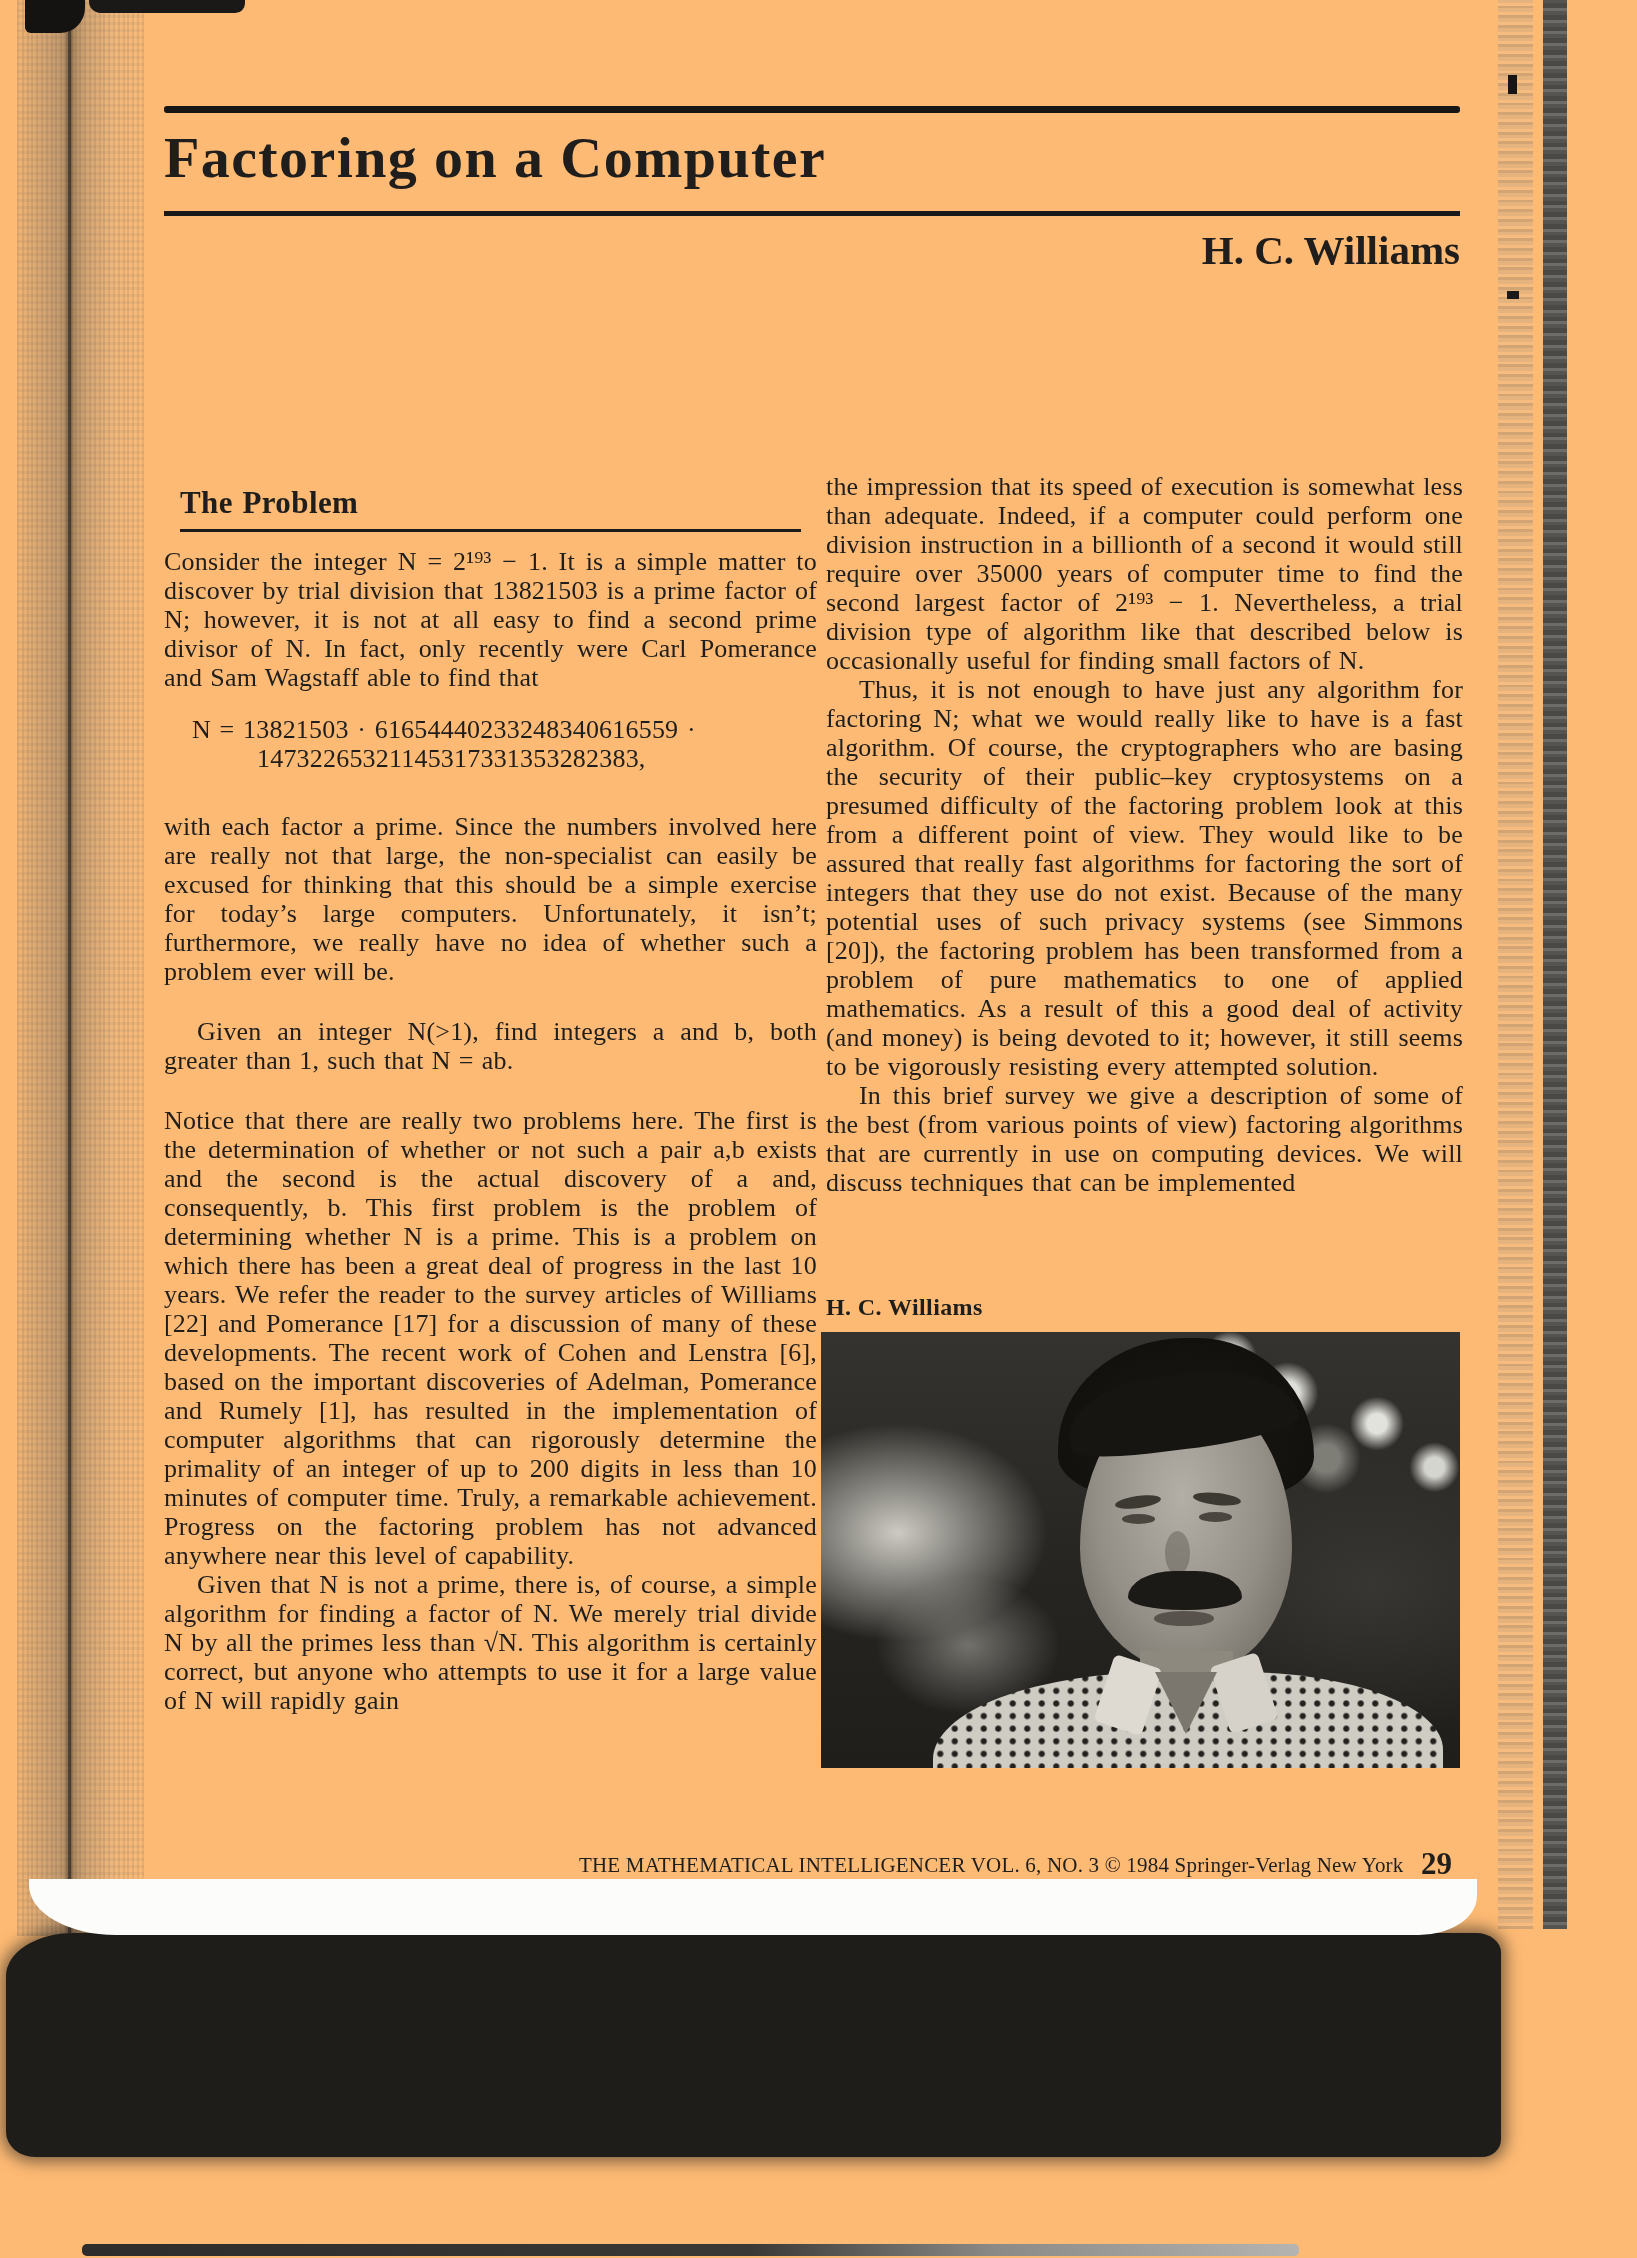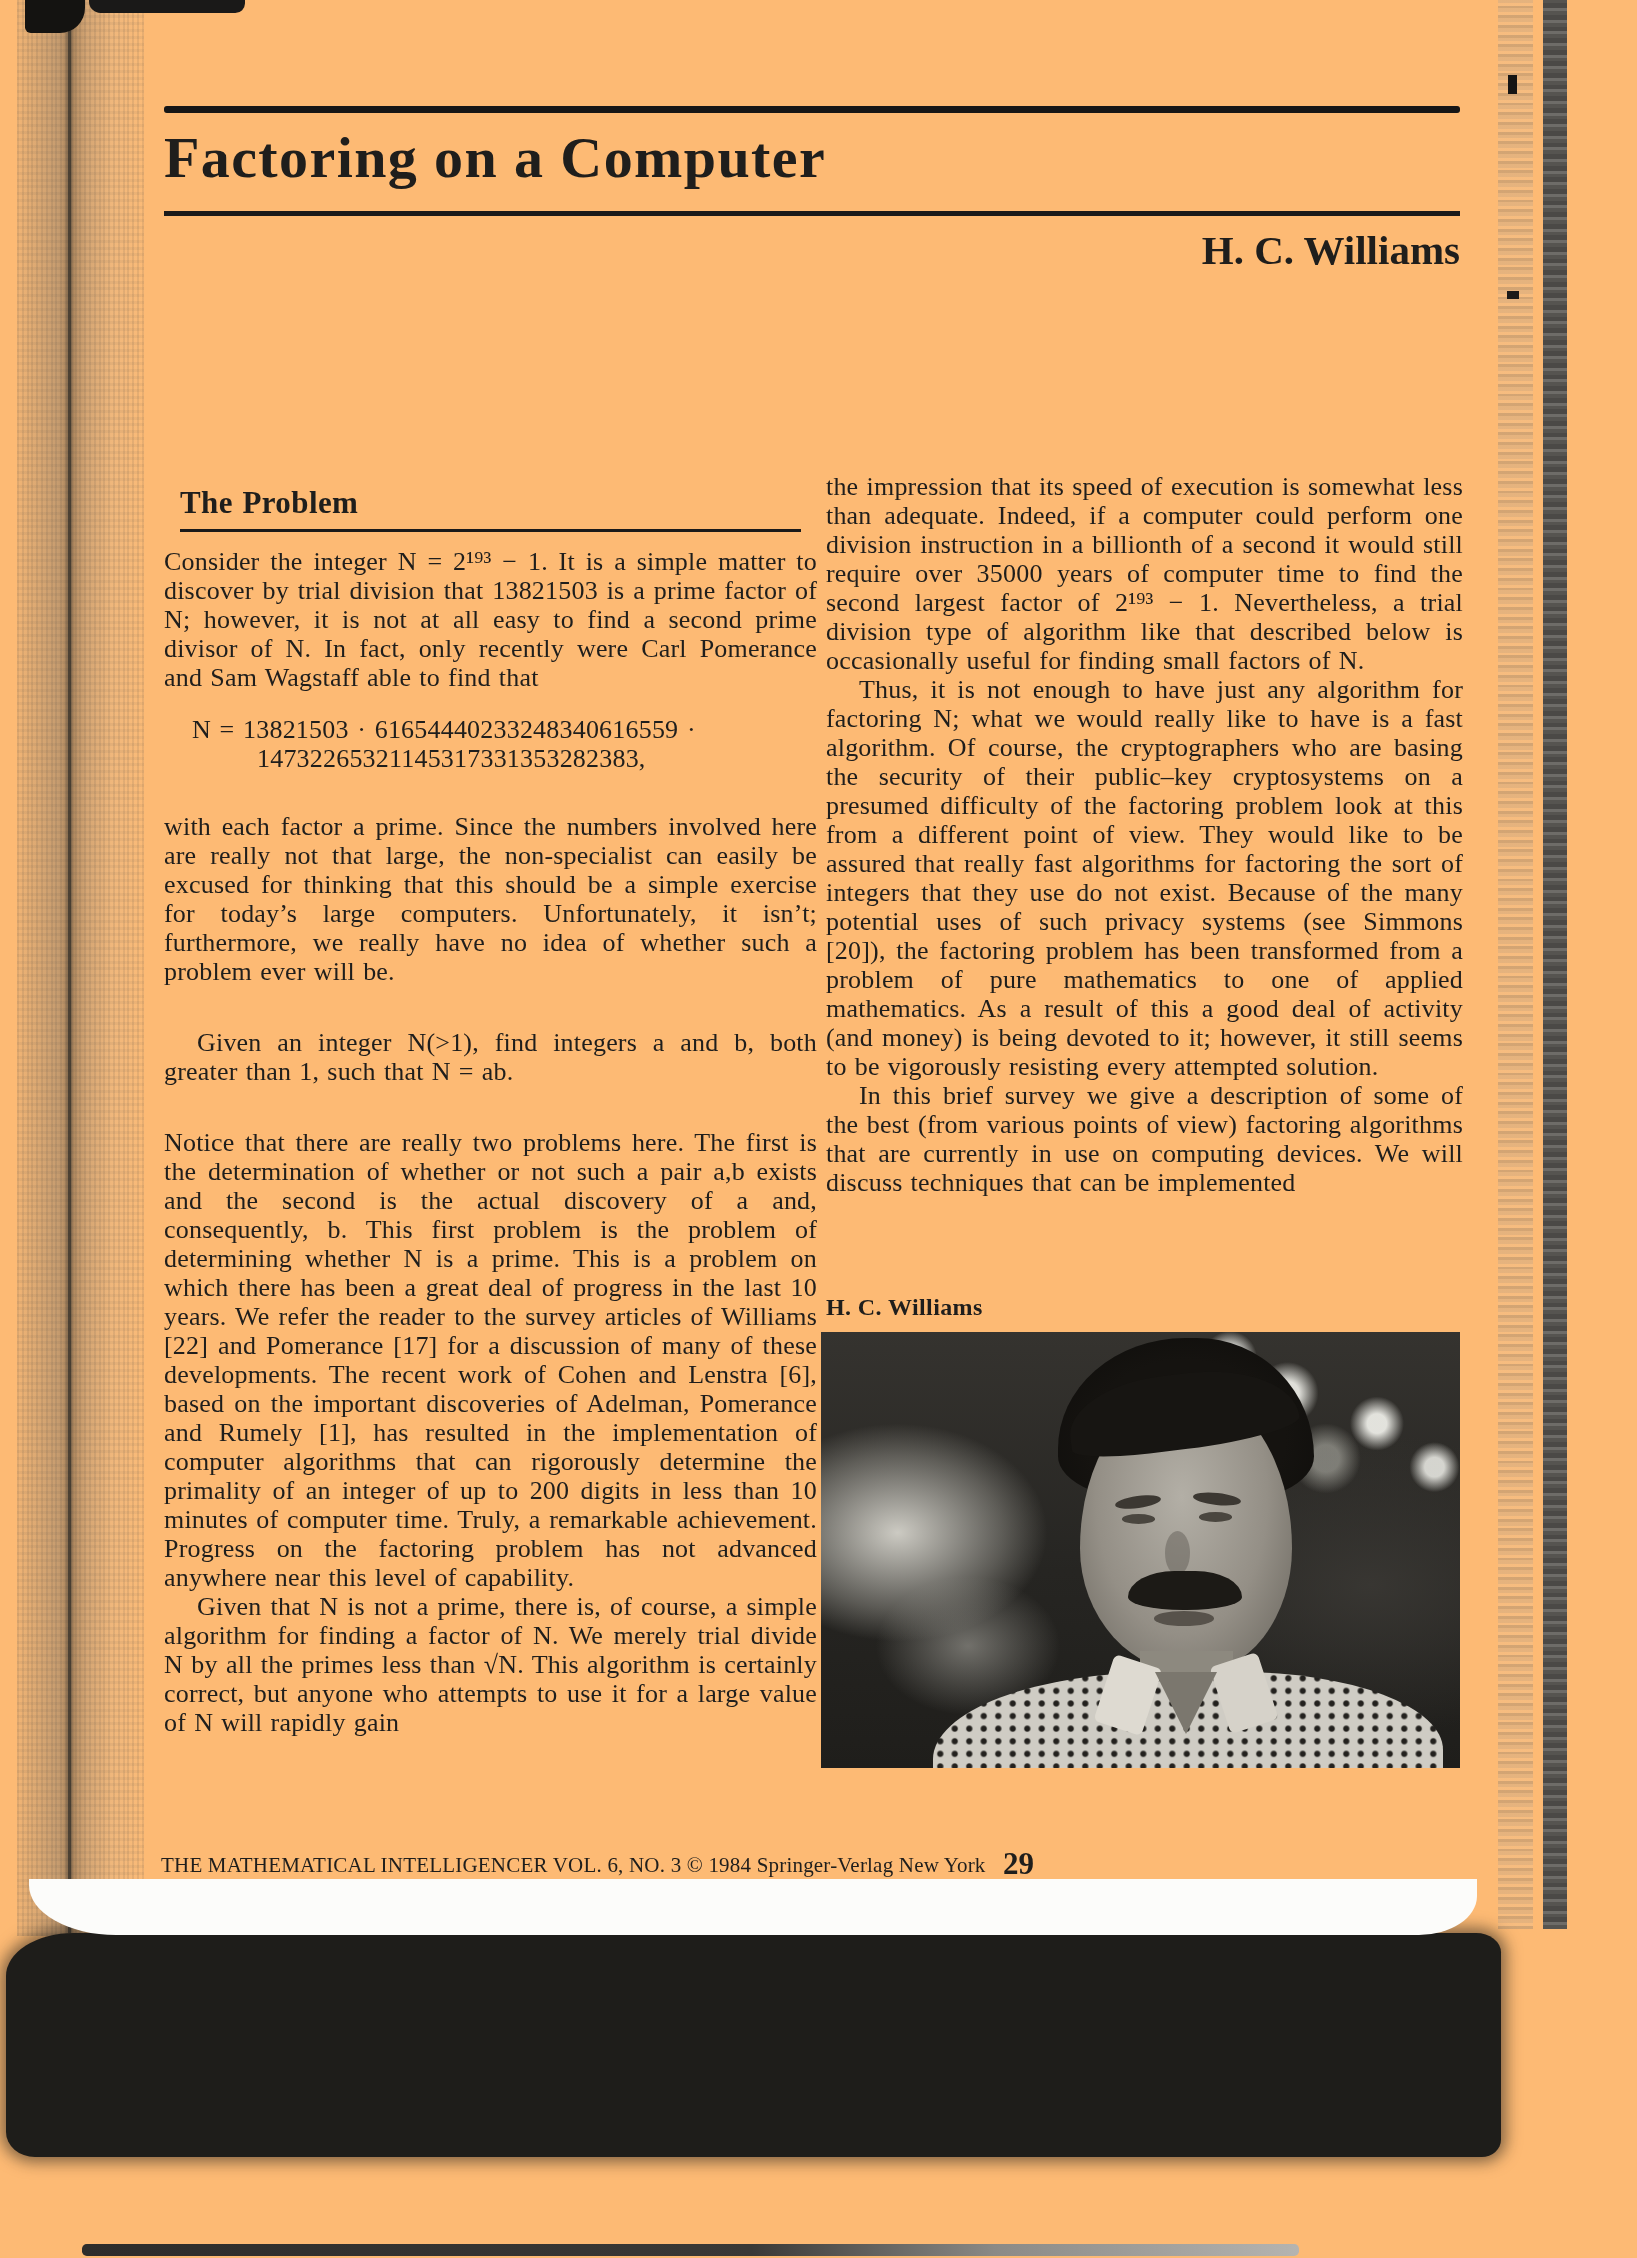--- a/index.html
+++ b/index.html
@@ -39,21 +39,21 @@
     letter-spacing:0.2px;word-spacing:1.4px;overflow:hidden;}
   .col-left{left:164px;width:653px;height:1371px;}
   .col-right{left:826px;width:637px;height:821px;}
   .sec-head{font-size:31px;font-weight:bold;letter-spacing:0.4px;margin:16px;padding:0 0 11.6px 0;
     border-bottom:3.9px solid #1a1a1a;margin-bottom:15.4px;text-align:left;}
   p{margin:0;}
   .indent{text-indent:33px;}
   .equation{margin:23px 0 39px 0;text-align:left;word-spacing:1.9px;}
   .eq1{padding-left:28px;}
   .eq2{padding-left:93px;}
-  .quote{margin:42px 0;text-indent:33px;}
+  .quote{margin:31px 0;text-indent:33px;}
   
   .photo-caption{position:absolute;left:826px;top:1294px;font-size:24px;font-weight:bold;letter-spacing:0.4px;}
   .photo{position:absolute;left:821px;top:1332px;width:639px;height:436px;overflow:hidden;background-color:#2b2926;
     background-image:
       radial-gradient(circle at 64% 6%, rgba(250,250,245,0.95) 0 9.7px, rgba(250,250,245,0) 27px),
       radial-gradient(circle at 73% 14%, rgba(242,242,236,0.9) 0 11.6px, rgba(0,0,0,0) 31px),
       radial-gradient(circle at 87% 21%, rgba(246,246,240,0.9) 0 9.7px, rgba(0,0,0,0) 27px),
       radial-gradient(circle at 96% 31%, rgba(242,242,236,0.85) 0 9.7px, rgba(0,0,0,0) 25px),
       radial-gradient(circle at 79% 29%, rgba(205,205,195,0.5) 0 13.5px, rgba(0,0,0,0) 35px),
       radial-gradient(ellipse 30% 32% at 12% 46%, rgba(218,216,208,0.92), rgba(165,163,155,0.42) 55%, rgba(0,0,0,0) 78%),
@@ -78,21 +78,21 @@
   .p-mouth{left:333px;top:279px;width:60px;height:14.5px;background:#57524b;border-radius:50%;}
   .p-neck{left:319px;top:319px;width:93px;height:56px;background:#8d897f;}
   .p-shirt{left:112px;top:340px;width:510px;height:97px;background-color:#cfccc4;
     background-image:radial-gradient(circle, #23211e 2.5px, rgba(0,0,0,0) 3.7px);background-size:14.5px 12.6px;
     border-radius:45% 40% 0 0 / 90% 80% 0 0;}
   .p-collar-l{left:282px;top:328px;width:50px;height:70px;background:#dedad1;transform:rotate(18deg);border-radius:5.8px;}
   .p-collar-r{left:398px;top:326px;width:50px;height:70px;background:#d6d2c9;transform:rotate(-18deg);border-radius:5.8px;}
   .p-vneck{left:334px;top:340px;width:62px;height:62px;background:#7b776e;
     clip-path:polygon(0 0,100% 0,50% 100%);}
   
-  .footer{position:absolute;left:161px;top:1844px;width:1284px;text-align:left;white-space:nowrap;}
+  .footer{position:absolute;left:168px;top:1844px;width:1284px;text-align:right;white-space:nowrap;}
   .credit{font-size:21px;letter-spacing:0.2px;}
   .pageno{font-size:31px;font-weight:bold;margin-left:13.5px;position:relative;top:1.9px;}
 </style>
 </head>
 <body>
 
 <div class="page">
 
   <div class="gutter"></div>
   <div class="crease"></div>

